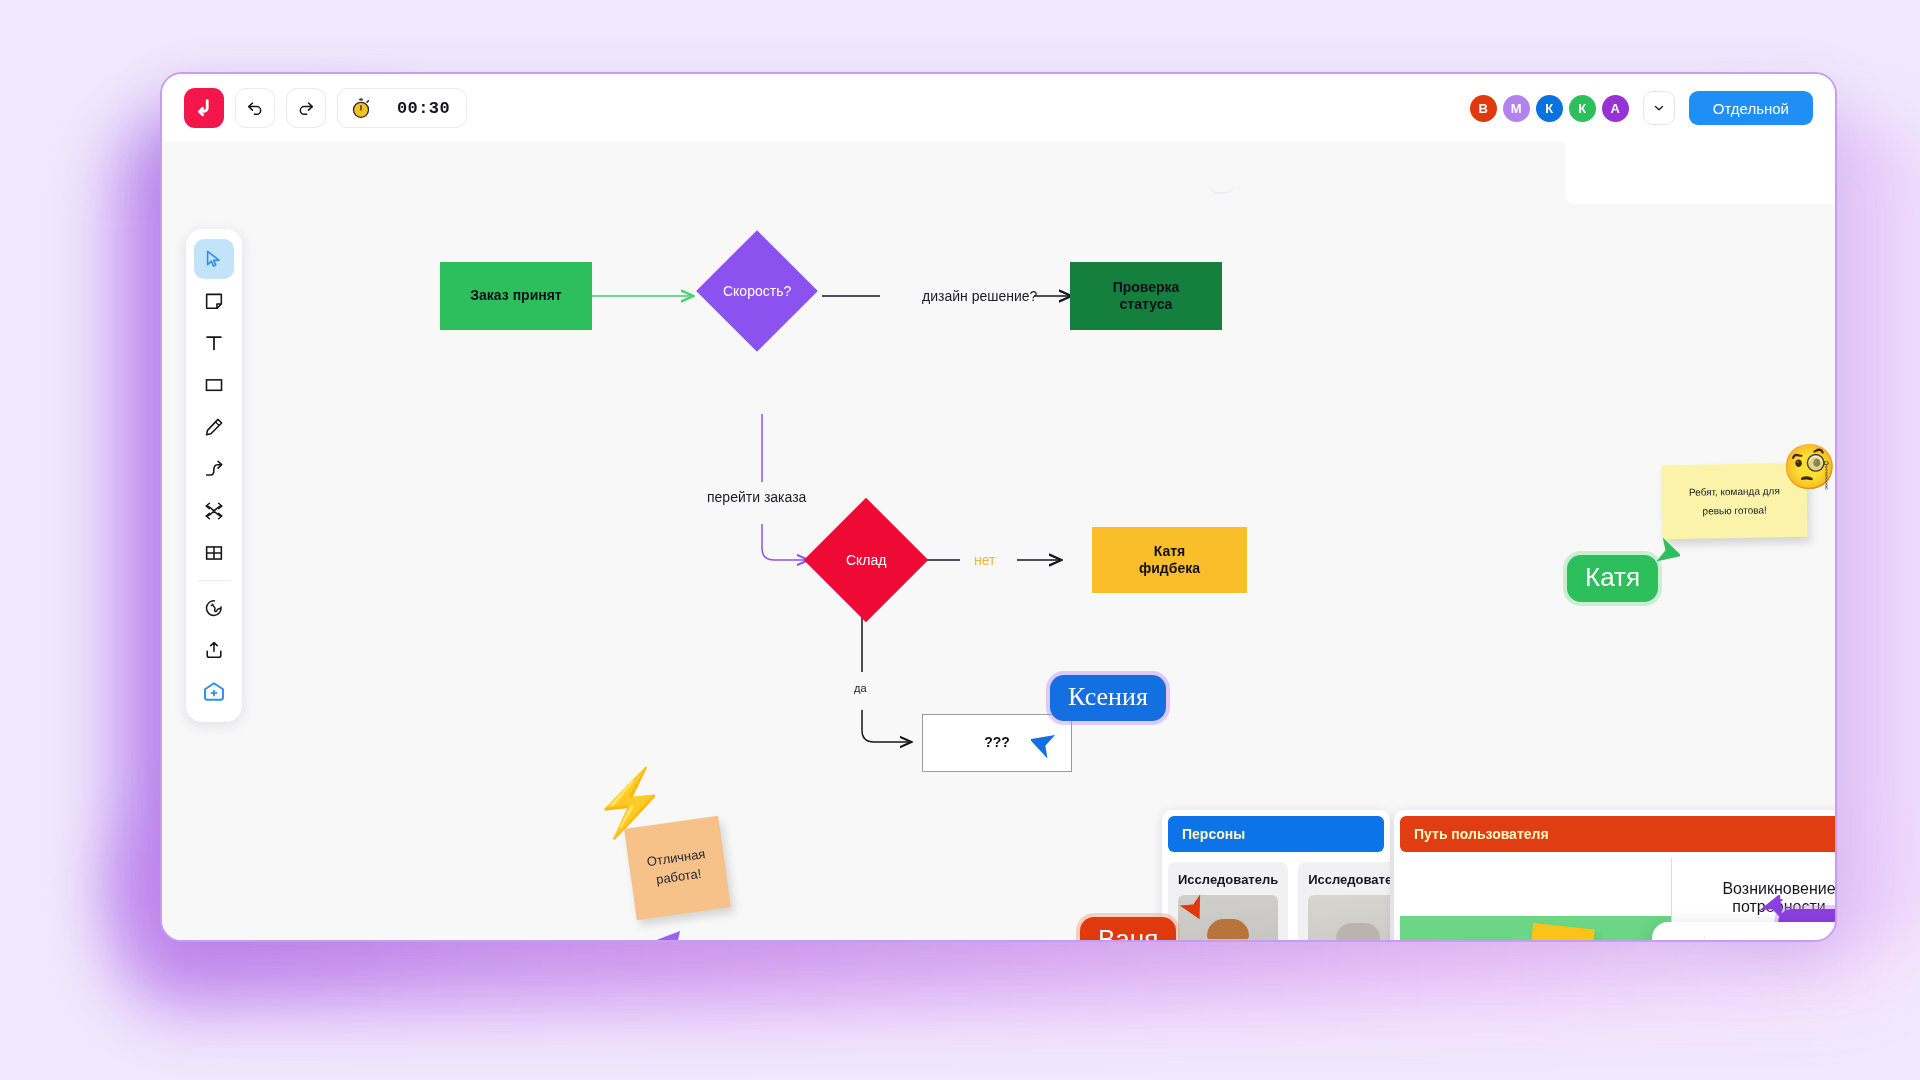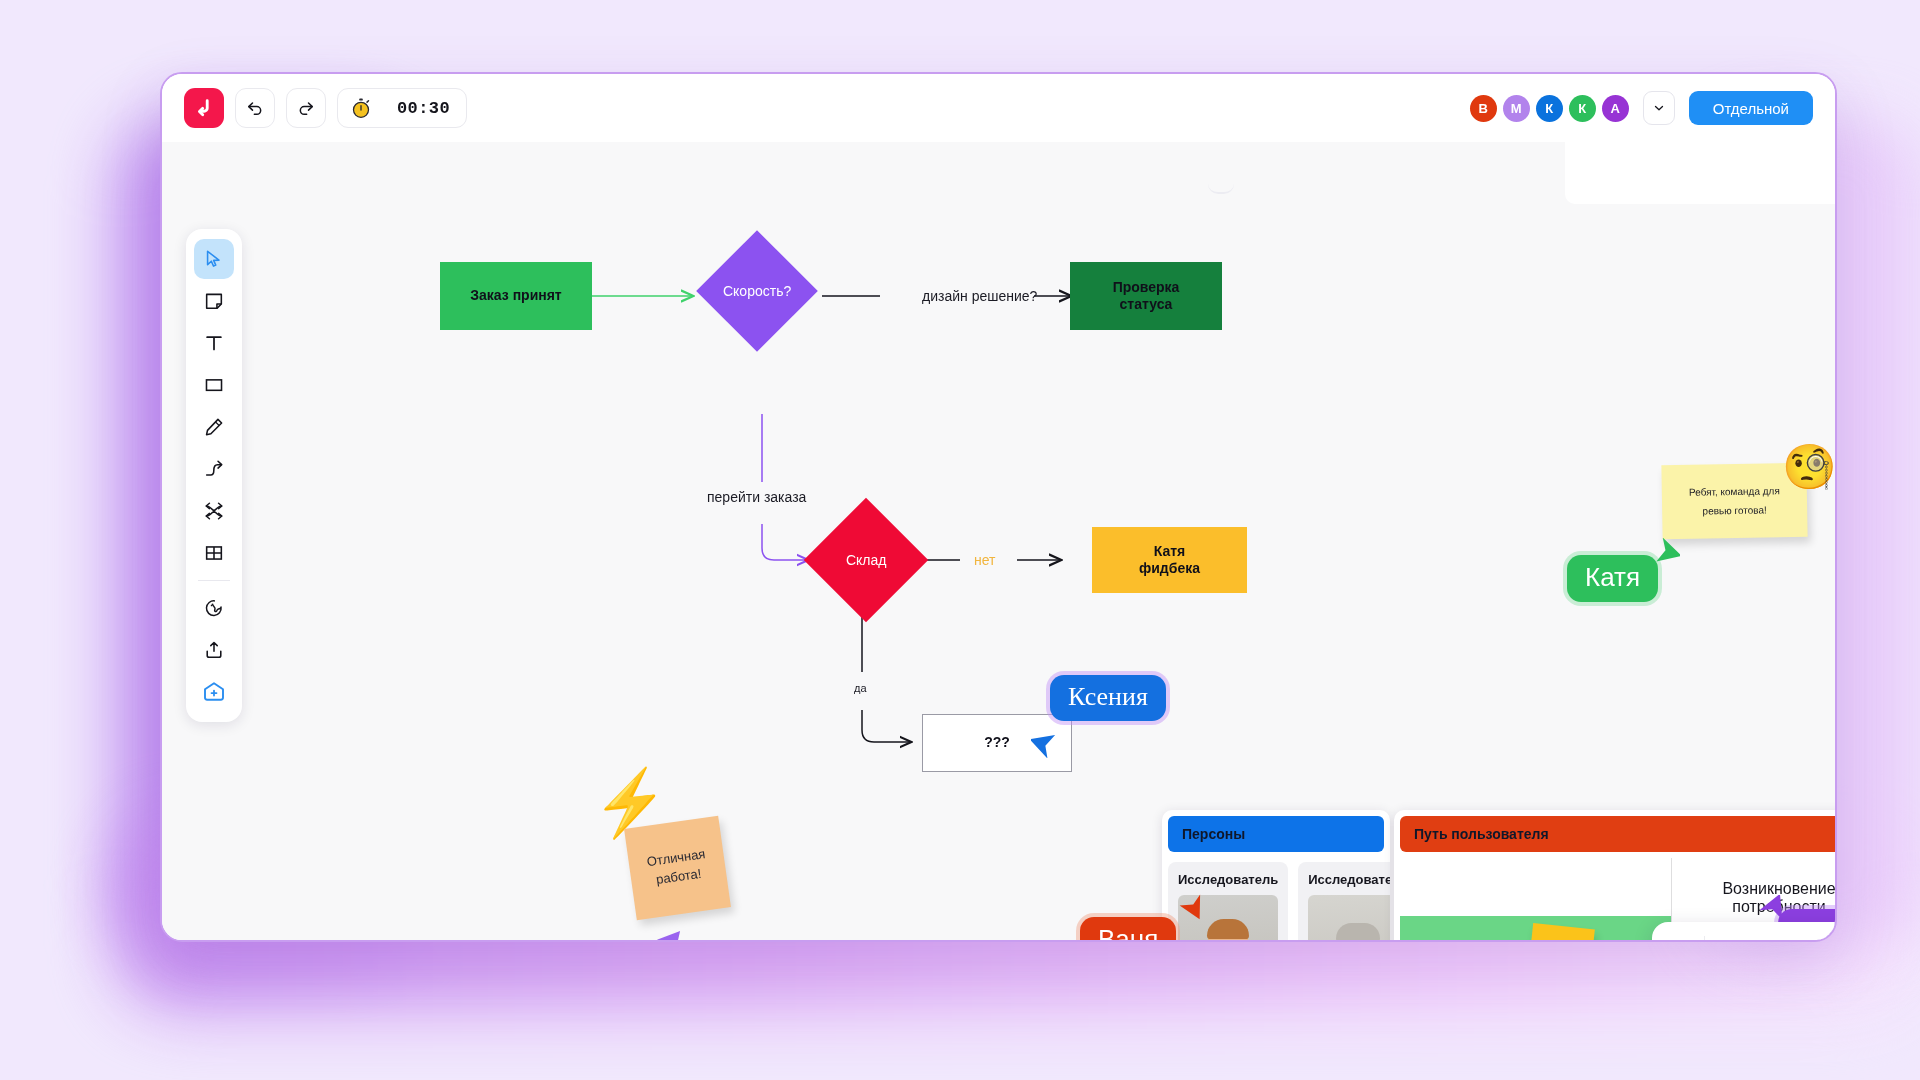--- a/index.html
+++ b/index.html
@@ -111,21 +111,21 @@
     white-space:nowrap; z-index:40;
   }
   .cursor-arrow { position:absolute; width:0;height:0; z-index:41; }
 
   
   .sticky { position:absolute; box-shadow:3px 6px 9px rgba(0,0,0,.14); }
 
   
   .board { position:absolute; background:#fff; border-radius:10px;
            box-shadow:0 2px 12px rgba(30,20,60,.12); overflow:hidden; }
-  .board-head { color:#0f172a; font-size:16px; font-weight:700; padding:12px 16px; }
+  .board-head { color:#fef9c3; font-size:16px; font-weight:700; padding:12px 16px; }
 
   .persona-card { background:#f1f1f4; border-radius:8px; padding:10px; }
   .persona-title { font-size:13px; font-weight:700; color:#16161e; margin-bottom:8px; }
   .persona-photo { width:100%; height:122px; border-radius:6px; overflow:hidden; position:relative; }
 
   .uj-row { display:flex; align-items:center; height:64px; padding-left:18px;
             font-size:16px; color:#16161e; font-weight:500; }
   .uj-col-title { font-size:16px; color:#16161e; text-align:center; padding-top:22px; }
   .uj-text { font-size:8px; line-height:1.65; color:#3b3b45; }
 

